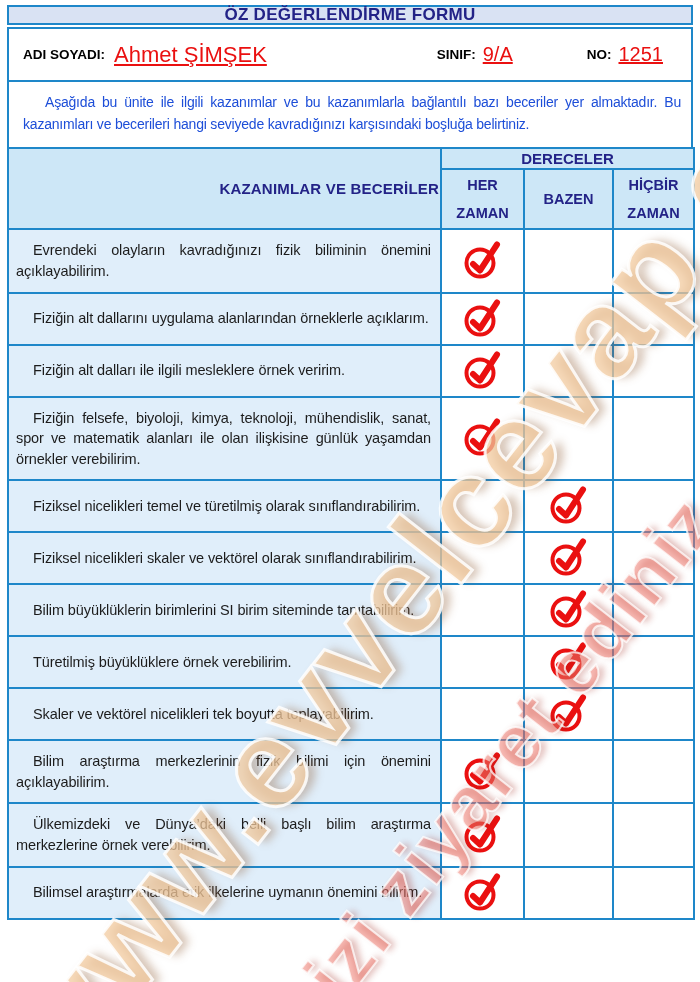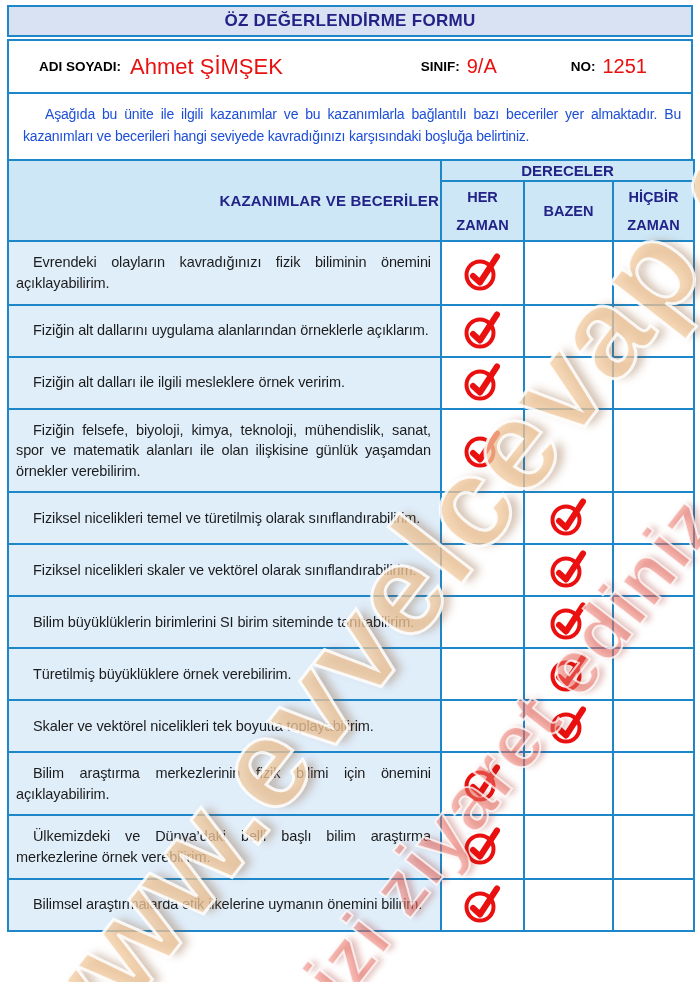--- a/index.html
+++ b/index.html
@@ -15,35 +15,35 @@
   body{
     width:700px;height:982px;overflow:hidden;position:relative;
     background:#ffffff;
     font-family:"Liberation Sans", sans-serif;
   }
   .form{position:absolute;left:7px;top:5px;width:686px;}
 
   .title-bar{
     border:2px solid var(--border);
     background:var(--title-bg);
-    height:32px;
+    height:20px;
     display:flex;align-items:center;justify-content:center;
     font-weight:bold;font-size:17px;color:var(--navy);
     letter-spacing:.3px;
   }
   .info-row{
     border:2px solid var(--border);
     margin-top:2px;
     height:55px;
     display:flex;align-items:center;
-    padding:0 30px;
+    padding:0 14px;
     background:#fff;
   }
   .info-row .lbl{font-weight:bold;font-size:13.5px;color:#000;white-space:nowrap;}
-  .info-row .val{color:var(--red);white-space:nowrap;}
+  .info-row .val{color:var(--red);white-space:nowrap;text-decoration:underline;}
   .val-name{font-size:22px;margin-left:9px;}
   .lbl-class{margin-left:auto;}
   .val-class{font-size:20px;margin-left:7px;}
   .lbl-no{margin-left:74px;}
   .val-no{font-size:20px;margin-left:7px;margin-right:14px;}
 
   .instructions{
     border:2px solid var(--border);
     margin-top:-2px;
     background:#fff;

